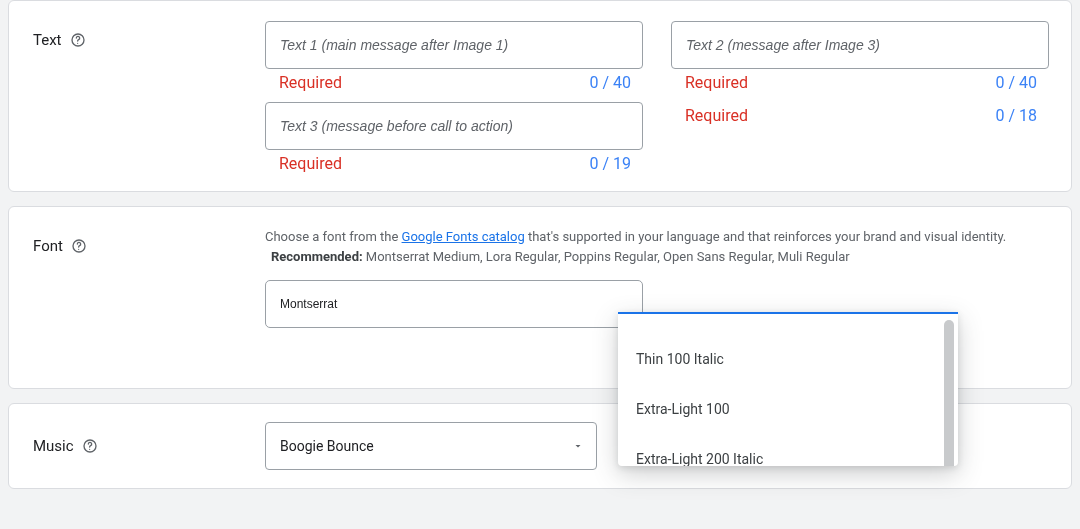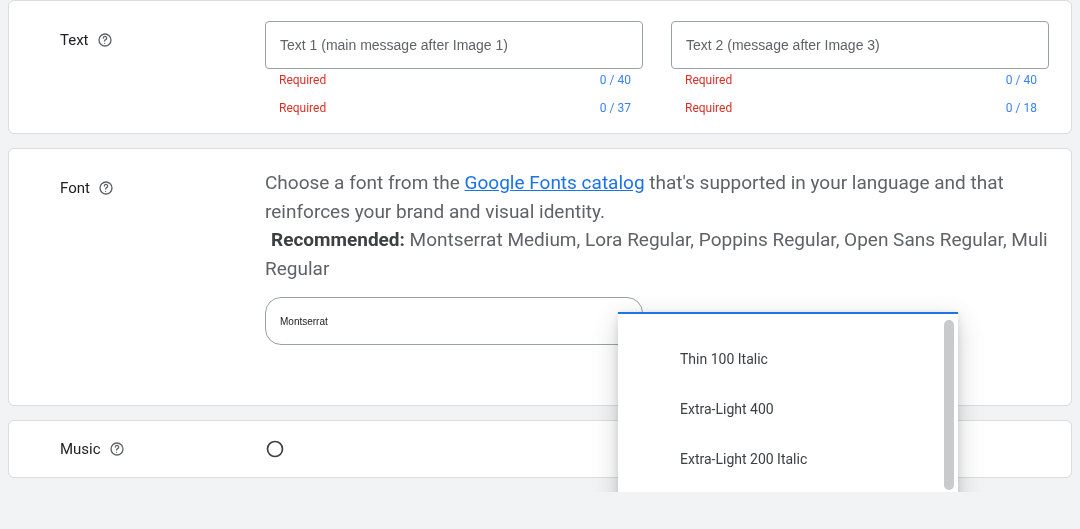--- a/index.html
+++ b/index.html
@@ -29,21 +29,20 @@
     width: 232px;
     flex: 0 0 232px;
     display: flex;
     align-items: center;
     gap: 8px;
     padding-top: 10px;
   }
   .label-col .label-text {
     font-size: 15px;
     color: #202124;
-    margin-left: 27px;
   }
   .help-icon {
     width: 16px; height: 16px;
     display: inline-flex; align-items: center; justify-content: center;
     color: #5f6368;
     flex: 0 0 auto;
   }
   .help-icon svg { width: 16px; height: 16px; display: block; }
   .fields-col { flex: 1 1 auto; }
 
@@ -56,60 +55,60 @@
   .field-group { }
   .text-input {
     width: 100%;
     height: 48px;
     border: 1px solid #9aa0a6;
     border-radius: 4px;
     padding: 0 14px;
     font-size: 14px;
     color: #3c4043;
     background: #fff;
+    font-style: italic;
   }
   .text-input::placeholder { color: #5f6368; }
   .helper-row {
     display: flex;
     justify-content: space-between;
     align-items: center;
     padding: 4px 12px 0 14px;
-    font-size: 12px;
+    font-size: 16px;
   }
   .helper-row .req { color: #d93025; }
   .helper-row .cnt { color: #3b82f6; }
 
   .font-desc {
-    font-size: 19px;
+    font-size: 13px;
     color: #5f6368;
     line-height: 1.5;
     margin-bottom: 14px;
   }
   .font-desc a { color: #1a73e8; text-decoration: underline; }
   .font-desc .rec-label { font-weight: 700; color: #3c4043; padding-left: 6px; }
 
   .font-row { display: grid; grid-template-columns: 1fr 1fr; column-gap: 28px; position: relative; }
   .font-input {
     width: 100%; height: 48px;
-    border: 1px solid #9aa0a6; border-radius: 16px;
-    padding: 0 14px; font-size: 10px; color: #202124; background: #fff;
+    border: 1px solid #9aa0a6; border-radius: 5px;
+    padding: 0 14px; font-size: 12px; color: #202124; background: #fff;
   }
   .dd-panel {
     position: absolute;
     left: 618px;
     top: 312px;
     width: 340px;
-    height: 217px;
+    height: 154px;
     background: #fff;
     border-top: 2px solid #1a73e8;
     box-shadow: 0 2px 6px rgba(60,64,67,.15), 0 8px 24px rgba(60,64,67,.25);
     border-radius: 0 0 4px 4px;
     overflow: hidden;
     display: flex;
-    padding-left: 44px;
   }
   .dd-list {
     flex: 1 1 auto;
     padding: 20px 0 8px 0;
   }
   .dd-item {
     height: 50px;
     display: flex; align-items: center;
     padding: 0 18px;
     font-size: 14px;
@@ -182,23 +181,24 @@
           </div>
         </div>
         <div class="field-group">
           <input class="text-input" type="text" placeholder="Text 2 (message after Image 3)" style="">
           <div class="helper-row">
             <span class="req">Required</span>
             <span class="cnt">0 / 40</span>
           </div>
         </div>
         <div class="field-group">
-          <div class="helper-row">
-            <span class="req">Required</span>
-            <span class="cnt">0 / 37</span>
+          <input class="text-input" type="text" placeholder="Text 3 (message before call to action)" style="">
+          <div class="helper-row">
+            <span class="req">Required</span>
+            <span class="cnt">0 / 19</span>
           </div>
         </div>
         <div class="field-group">
           <div class="helper-row">
             <span class="req">Required</span>
             <span class="cnt">0 / 18</span>
           </div>
         </div>
       </div>
     </div>
@@ -237,39 +237,47 @@
       <span class="help-icon">
         <svg viewBox="0 0 24 24" fill="none" stroke="currentColor" stroke-width="2">
           <circle cx="12" cy="12" r="9"></circle>
           <path d="M9.5 9a2.5 2.5 0 1 1 3.5 2.3c-.9.4-1.5 1-1.5 2.2" stroke-linecap="round"></path>
           <circle cx="11.5" cy="17" r="0.9" fill="currentColor" stroke="none"></circle>
         </svg>
       </span>
     </div>
     <div class="fields-col">
       <div class="music-row">
+        <div class="select-like">
+          <span>Boogie Bounce</span>
+          <span class="chev">
+            <svg viewBox="0 0 24 24" fill="currentColor">
+                    <path d="M7 10l5 5 5-5z"></path>
+                  </svg>
+          </span>
+        </div>
         <span class="music-extra">
           <svg viewBox="0 0 24 24" fill="none" stroke="currentColor" stroke-width="2">
             <circle cx="12" cy="12" r="9"></circle>
           </svg>
         </span>
       </div>
     </div>
   </div>
 </div>
 
 </div>
 
 <div class="dd-panel">
   <div class="dd-list">
     <div class="dd-item">
           <span>Thin 100 Italic</span>
         </div>
     <div class="dd-item">
-          <span>Extra-Light 400</span>
+          <span>Extra-Light 100</span>
         </div>
     <div class="dd-item">
           <span>Extra-Light 200 Italic</span>
         </div>
     <div class="dd-item">
           <span>Light 300</span>
         </div>
   </div>
   <div class="dd-scroll">
     <div class="dd-scroll-thumb"></div>

